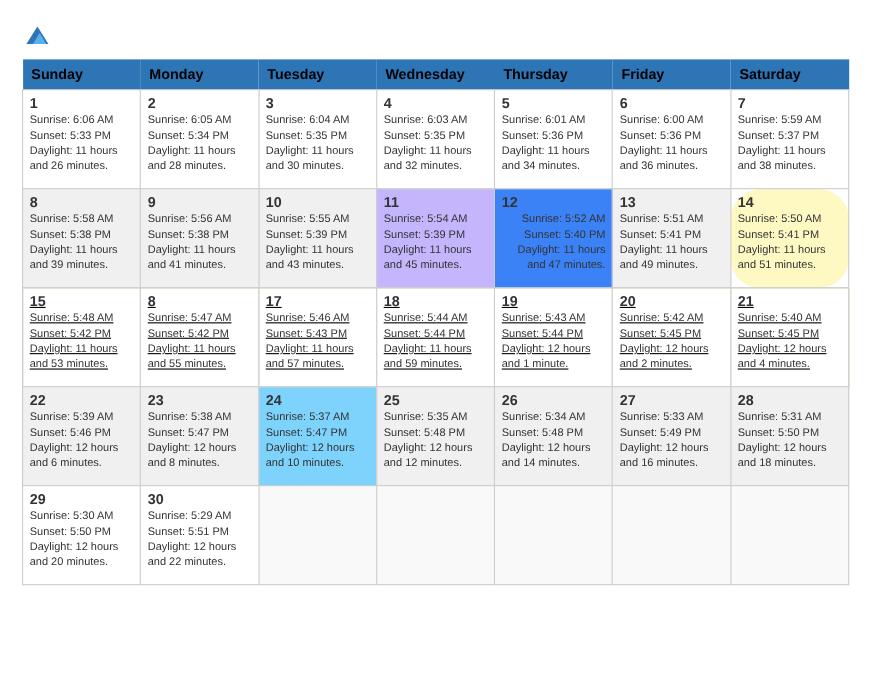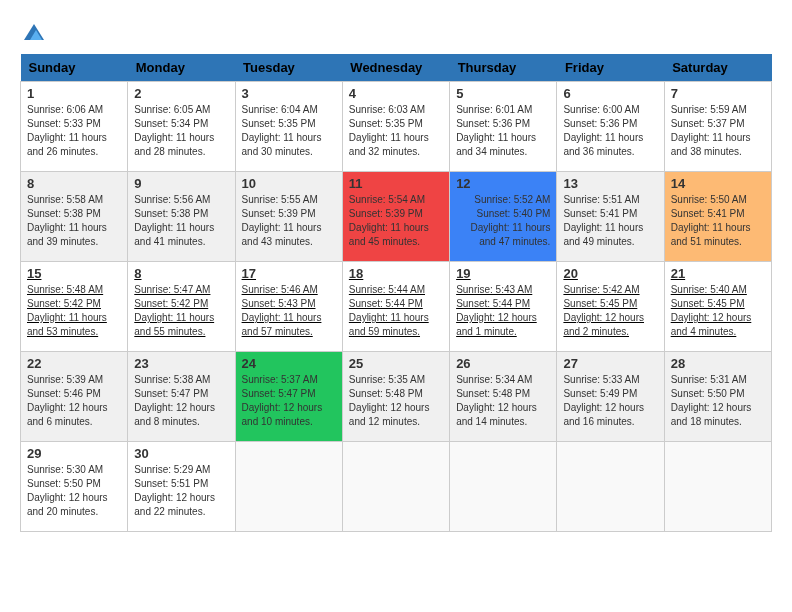--- a/index.html
+++ b/index.html
@@ -194,42 +194,42 @@
 Daylight: 11 hours
 and 41 minutes.</div>
         </td>
         <td style="background: rgb(240, 240, 240);">
           <span class="day-number">10</span>
           <div class="day-info" style="white-space: pre-line;">Sunrise: 5:55 AM
 Sunset: 5:39 PM
 Daylight: 11 hours
 and 43 minutes.</div>
         </td>
-        <td style="background: #ef4444;">
+        <td style="background: #c4b5fd;">
           <span class="day-number">11</span>
           <div class="day-info" style="white-space: pre-line;">Sunrise: 5:54 AM
 Sunset: 5:39 PM
 Daylight: 11 hours
 and 45 minutes.</div>
         </td>
         <td style="background: #3b82f6;">
           <span class="day-number">12</span>
           <div class="day-info" style="white-space: pre-line; text-align: right;">Sunrise: 5:52 AM
 Sunset: 5:40 PM
 Daylight: 11 hours
 and 47 minutes.</div>
         </td>
         <td style="background: rgb(240, 240, 240);">
           <span class="day-number">13</span>
           <div class="day-info" style="white-space: pre-line;">Sunrise: 5:51 AM
 Sunset: 5:41 PM
 Daylight: 11 hours
 and 49 minutes.</div>
         </td>
-        <td style="background: #fdba74;">
+        <td style="background: #fef9c3; border-radius: 28px;">
           <span class="day-number">14</span>
           <div class="day-info" style="white-space: pre-line;">Sunrise: 5:50 AM
 Sunset: 5:41 PM
 Daylight: 11 hours
 and 51 minutes.</div>
         </td>
       </tr>
       <tr style="background: #a16207; text-decoration: underline;">
         <td>
           <span class="day-number">15</span>
@@ -289,21 +289,21 @@
 Daylight: 12 hours
 and 6 minutes.</div>
         </td>
         <td style="background: rgb(240, 240, 240);">
           <span class="day-number">23</span>
           <div class="day-info" style="white-space: pre-line;">Sunrise: 5:38 AM
 Sunset: 5:47 PM
 Daylight: 12 hours
 and 8 minutes.</div>
         </td>
-        <td style="background: #22c55e;">
+        <td style="background: #7dd3fc;">
           <span class="day-number">24</span>
           <div class="day-info" style="white-space: pre-line;">Sunrise: 5:37 AM
 Sunset: 5:47 PM
 Daylight: 12 hours
 and 10 minutes.</div>
         </td>
         <td style="background: rgb(240, 240, 240);">
           <span class="day-number">25</span>
           <div class="day-info" style="white-space: pre-line;">Sunrise: 5:35 AM
 Sunset: 5:48 PM

